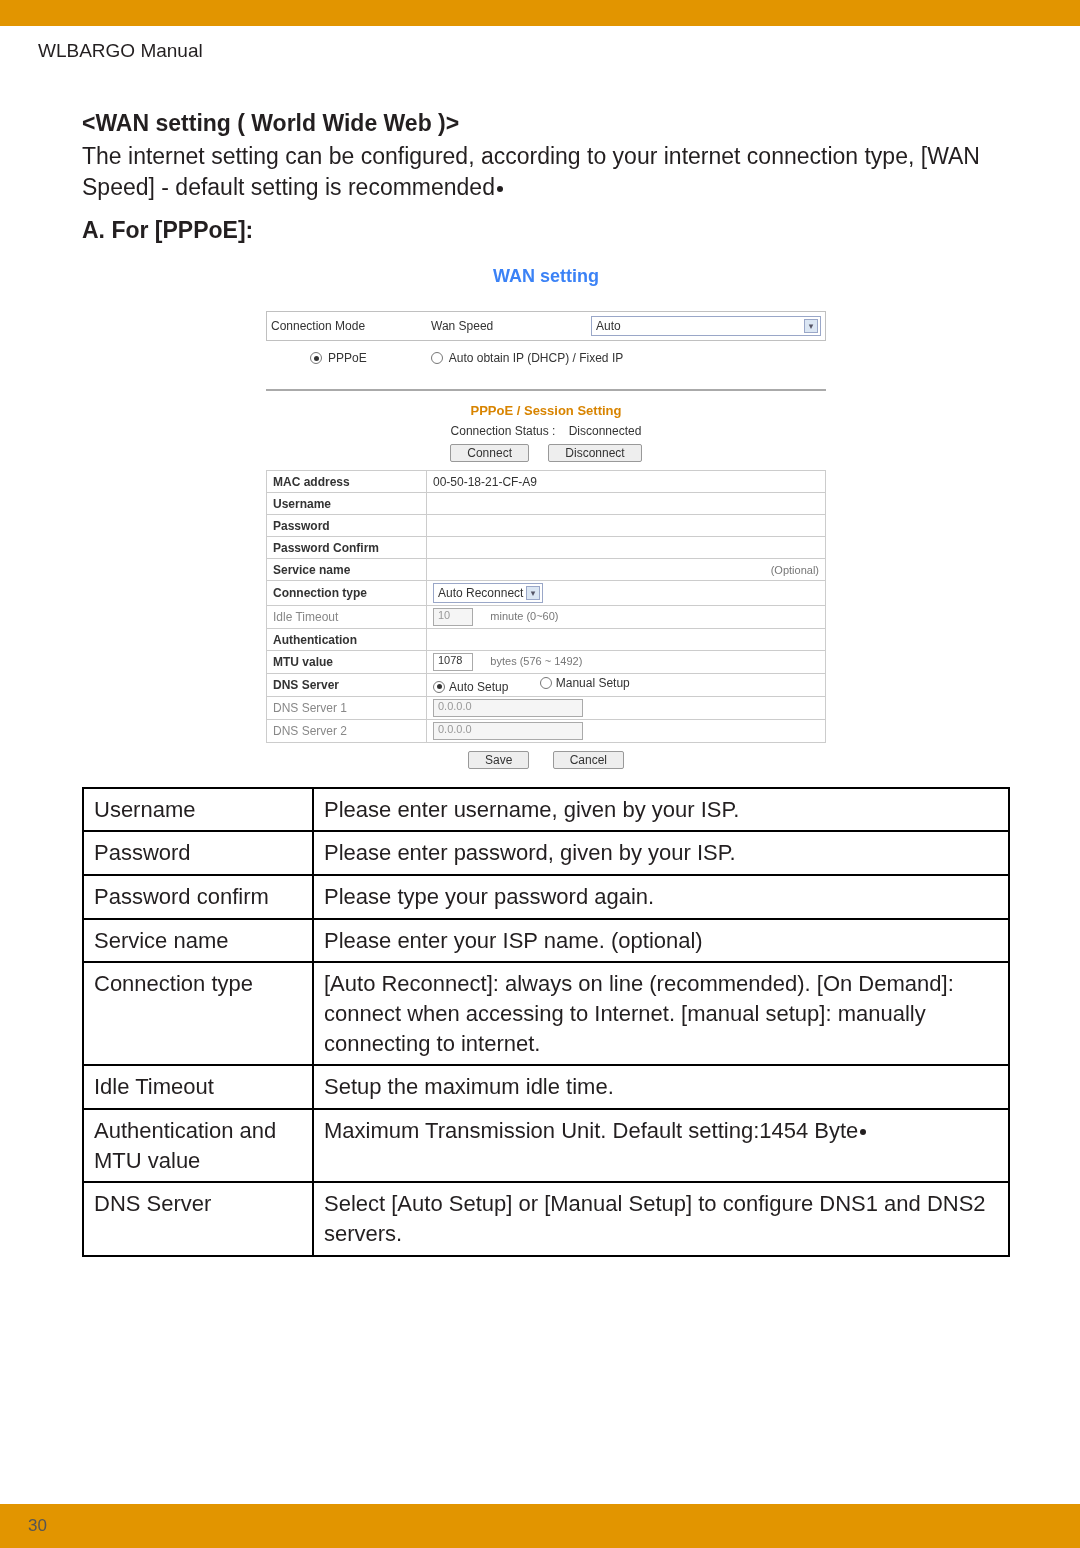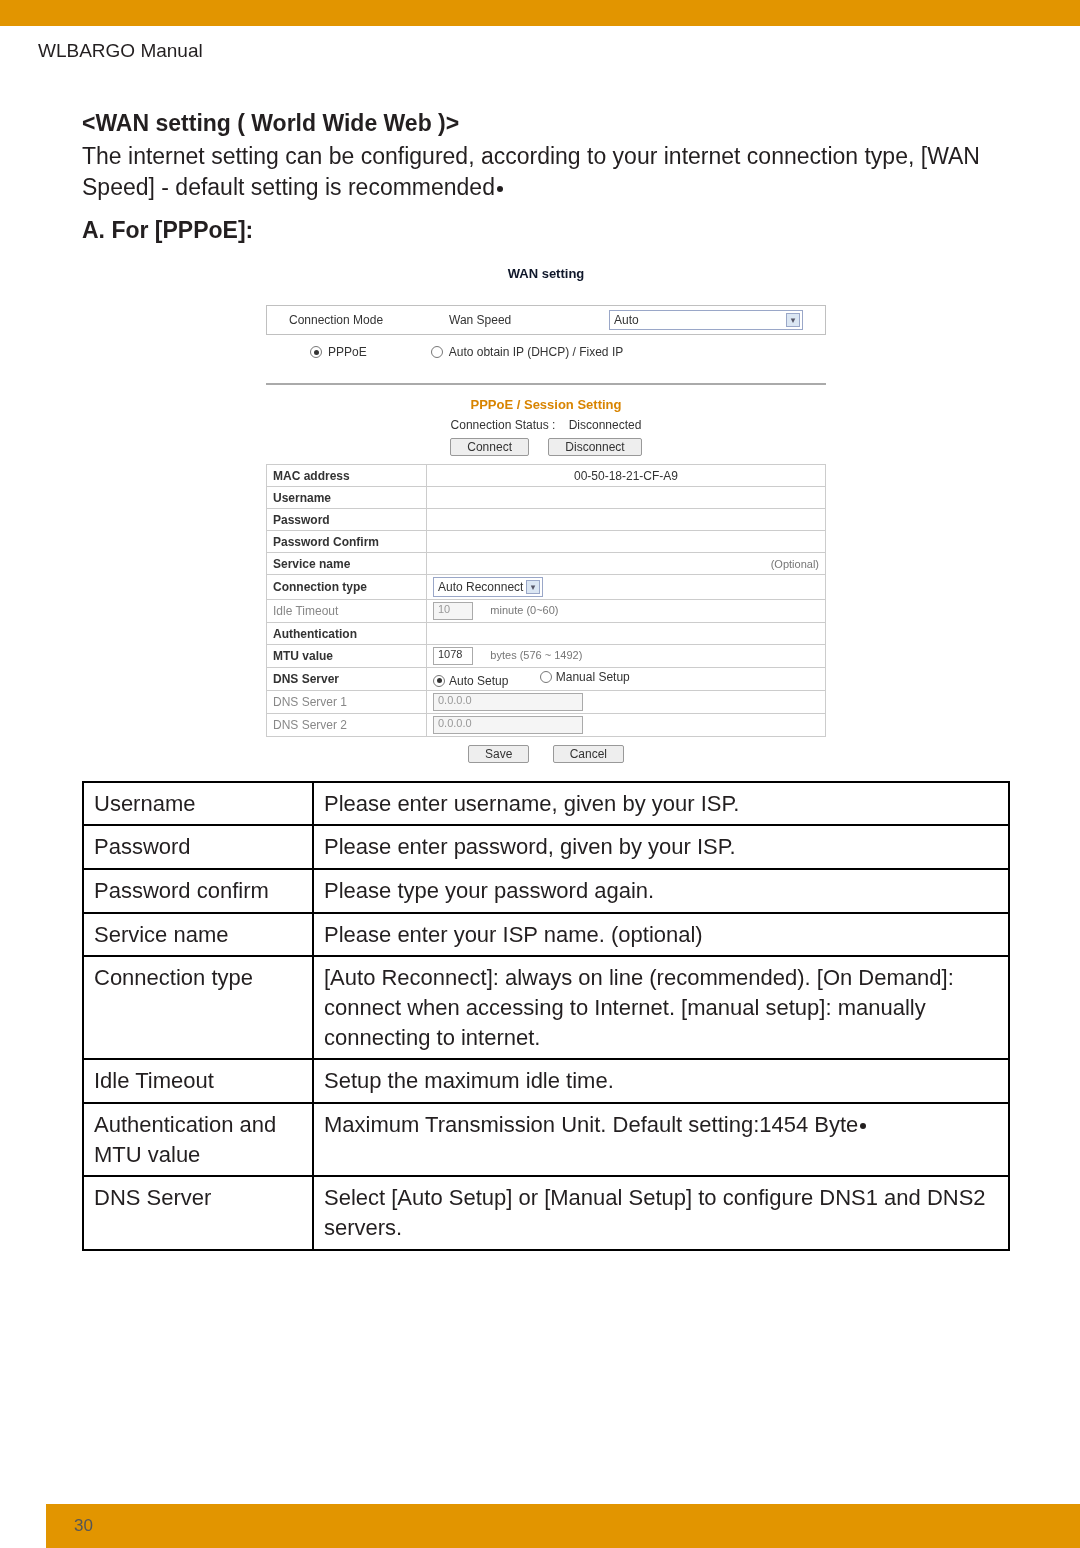--- a/index.html
+++ b/index.html
@@ -1,30 +1,30 @@
 <!DOCTYPE html>
 <html><head>
 <meta charset="utf-8">
 <style>
   * { box-sizing: border-box; margin: 0; padding: 0; }
   html, body { width: 1080px; height: 1548px; font-family: "Segoe UI", Arial, sans-serif; }
   .body-wrap { width: 100%; height: 100%; display: flex; flex-direction: column; }
   .orange-bar { background: #E29500; height: 26px; }
-  .bottom-bar { background: #E29500; height: 44px; display: flex; align-items: center; padding: 0 28px; color: #555; font-size: 17px; margin-left: 46px; }
+  .bottom-bar { background: #E29500; height: 44px; display: flex; align-items: center; padding: 0 28px; color: #555; font-size: 17px; }
   .page { flex: 1; background: #fff; padding: 8px 70px 30px 82px; color: #231F20; position: relative; }
   .manual-header { font-size: 19px; margin: 6px 0 48px -44px; }
   .section-title { font-weight: 700; font-size: 23px; margin: 10px 0 4px 0; }
   .intro { font-size: 23px; line-height: 1.35; margin-bottom: 14px; }
   .subA { font-weight: 700; font-size: 23px; margin: 12px 0 22px 0; }
   .dot { display:inline-block; width:6px; height:6px; background:#231F20; border-radius:50%; vertical-align: middle; margin-left:2px; }
 
   
   .ui-box { width: 560px; margin: 0 auto 18px auto; font-family: Tahoma, Arial, sans-serif; font-size: 12px; color: #333; }
-  .ui-title { color: #0f172a; font-weight: 700; text-align: center; margin-bottom: 8px; font-size: 13px; }
-  .conn-row { border: 1px solid #c0c0c0; padding: 4px 22px; display: grid; grid-template-columns: 160px 160px auto; align-items: center; margin-top: 24px; }
+  .ui-title { color: #3b82f6; font-weight: 700; text-align: center; margin-bottom: 8px; font-size: 18px; }
+  .conn-row { border: 1px solid #c0c0c0; padding: 4px 4px; display: grid; grid-template-columns: 160px 160px auto; align-items: center; margin-top: 24px; }
   .conn-row .lbl { }
   .sel { border: 1px solid #9aa7c8; background: #fff; height: 20px; font-size: 12px; padding: 0 16px 0 4px; position: relative; display:inline-flex; align-items:center; min-width:70px; }
   .sel .chev { position:absolute; right:2px; top:2px; width:14px; height:14px; background:#dbe6f3; border:1px solid #9aa7c8; display:flex; align-items:center; justify-content:center; font-size:9px; color:#556; }
   .radio-row { display:flex; gap:64px; padding: 10px 12px 24px 44px; border-bottom:2px solid #aaa; }
   .radio-item { display:flex; align-items:center; gap:6px; }
   .radio { width:12px; height:12px; border:1px solid #777; border-radius:50%; display:inline-flex; align-items:center; justify-content:center; }
   .radio.checked::after { content:""; width:5px; height:5px; background:#333; border-radius:50%; }
   .session-title { color:#D88400; font-weight:700; text-align:center; margin: 12px 0 6px; font-size: 13px; }
   .status-line { text-align:center; margin-bottom:6px; }
   .btn { display:inline-block; border:1px solid #999; background:#eee; padding:1px 16px; font-size:12px; border-radius:2px; }
@@ -88,21 +88,21 @@
       </div>
       <div class="btn-row">
         <span class="btn">Connect</span>
         <span class="btn">Disconnect</span>
       </div>
 
       <table class="formtbl">
         <tbody>
             <tr>
               <td class="k">MAC address</td>
-              <td style="text-align:center">00-50-18-21-CF-A9</td>
+              <td style="text-align:left">00-50-18-21-CF-A9</td>
             </tr>
         <tr>
               <td class="k">Username</td>
               <td></td>
             </tr>
         <tr>
               <td class="k">Password</td>
               <td></td>
             </tr>
         <tr>

